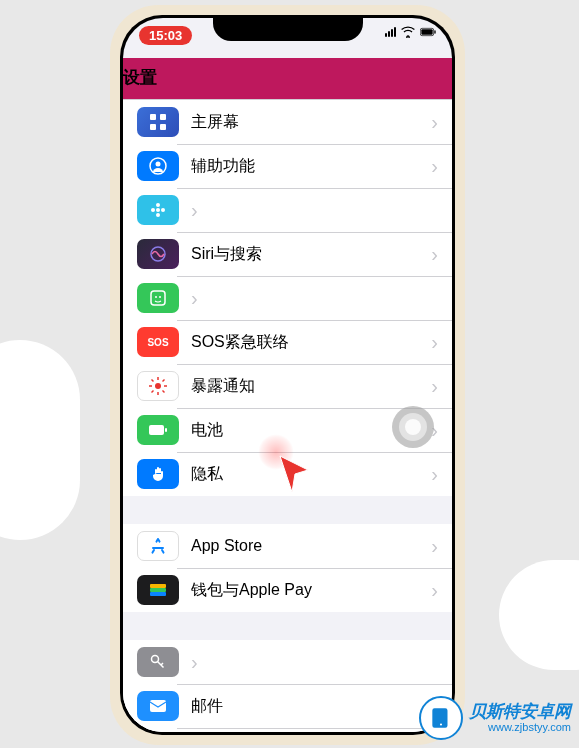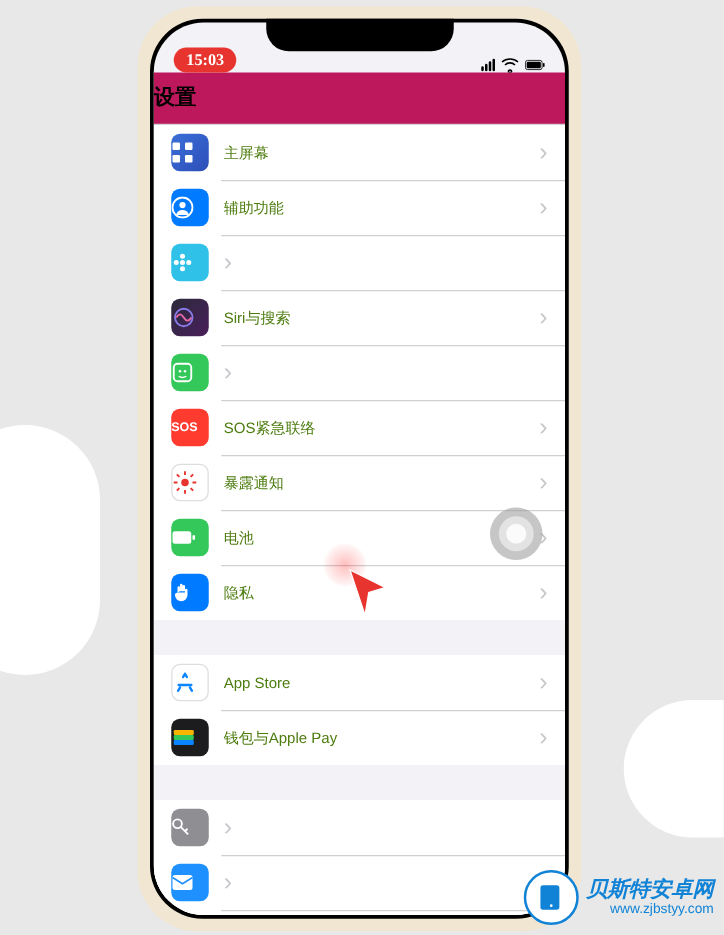--- a/index.html
+++ b/index.html
@@ -45,24 +45,23 @@
       width: 150px;
       height: 26px;
       background: #000;
       border-radius: 0 0 18px 18px;
       z-index: 10;
     }
     .status-bar {
       height: 40px;
       display: flex;
       justify-content: space-between;
-      align-items: flex-end;
+      align-items: flex-start;
       padding: 0 16px;
       padding-top: 8px;
-      font-family: Liberation Serif, serif;
     }
     .time-pill {
       background: #e8342f;
       color: #fff;
       font-size: 13px;
       font-weight: 600;
       padding: 2px 10px;
       border-radius: 12px;
     }
     .status-icons {
@@ -98,34 +97,35 @@
       content: "";
       position: absolute;
       left: 54px;
       right: 0;
       bottom: 0;
       height: 0.5px;
       background: #d0d0d4;
     }
     .row:last-child::after { display: none; }
     .app-icon {
-      width: 30px;
+      width: 42px;
       height: 30px;
       border-radius: 7px;
       margin-right: 12px;
       display: flex;
       align-items: center;
+      justify-content: center;
       flex-shrink: 0;
       color: #fff;
       font-size: 18px;
     }
     .row-label {
       flex: 1;
-      font-size: 12px;
-      color: #4d7c0f;
+      font-size: 16px;
+      color: #000000;
     }
     .chevron {
       color: #c7c7cc;
       font-size: 20px;
       font-weight: 300;
     }
     .spacer { height: 28px; background: #f2f2f7; }
     
     .ic-home { background: linear-gradient(135deg,#3b6fd8,#2d4eb8); }
     .ic-access { background: #007aff; }
@@ -398,20 +398,21 @@
               </div>
               <div class="chevron">›</div>
             </div>
             <div class="row">
               <div class="app-icon ic-mail">
                 <svg width="18" height="14" viewBox="0 0 18 14">
                   <rect x="1" y="1" width="16" height="12" rx="2" fill="#fff"></rect>
                   <path d="M1 3 l8 5 l8 -5" fill="none" stroke="#1e90ff" stroke-width="1.2"></path>
                 </svg>
               </div>
+              <div class="row-label">邮件</div>
               <div class="chevron">›</div>
             </div>
             <div class="row"></div>
           </div>
         </div>
 
       <div class="assistive-touch">
         <div class="inner">
             <div class="dot"></div>
           </div>

